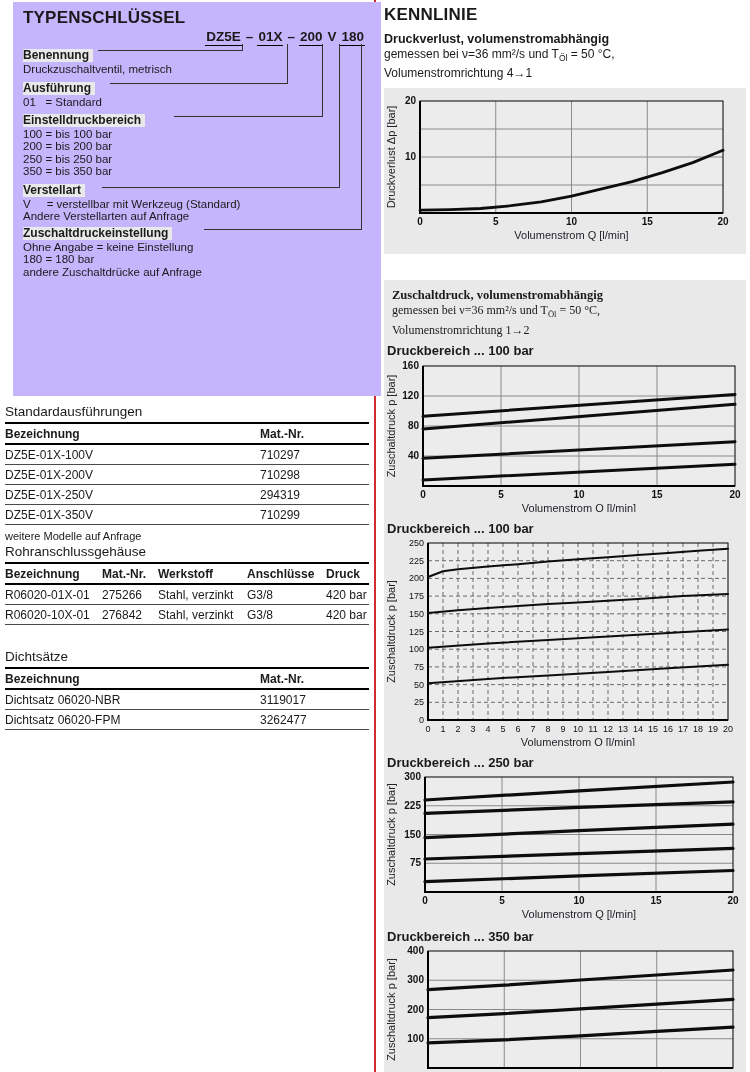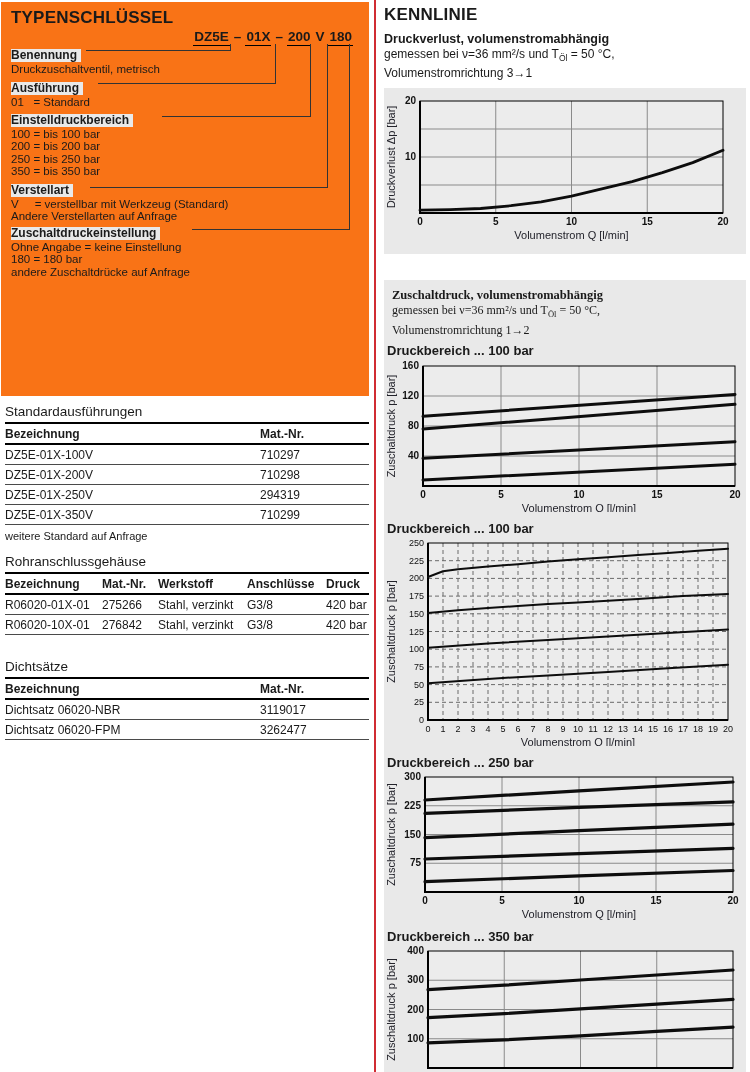--- a/index.html
+++ b/index.html
@@ -5,34 +5,34 @@
   * { box-sizing: border-box; }
   html,body { margin:0; padding:0; }
   body {
     width:750px; height:1072px; position:relative; overflow:hidden;
     background:#ffffff; color:#1a1a1a;
     font-family:"Liberation Sans", sans-serif;
   }
   .red-divider { position:absolute; left:374px; top:0; width:2px; height:1072px; background:#d02c32; }
 
   
-  .ts-box { position:absolute; left:1px; top:2px; width:368px; height:394px; background:#f97316; }
+  .ts-box { position:absolute; left:13px; top:2px; width:368px; height:394px; background:#c4b5fd; }
   .ts-title { font-size:17px; font-weight:bold; margin:0; position:absolute; left:10px; top:6px; letter-spacing:.2px; }
   .ts-code { position:absolute; top:27px; right:14px; font-weight:bold; font-size:13.5px; white-space:nowrap; }
   .code-part { margin:16px 2px; }
   .code-part.u { border-bottom:1.5px solid #000; padding:0 1px 1px; }
   .ts-leader { position:absolute; border-right:1px solid #333; border-bottom:1px solid #333; }
   .ts-sec { position:absolute; left:10px; }
   .ts-label { font-weight:bold; font-size:12px; line-height:13px; background:#e9e9e9; display:inline-block; padding-right:4px;text-align:center; }
   .ts-line { font-size:11.5px; line-height:12.3px; white-space:pre; }
 
   
   .tables-wrap { position:absolute; left:5px; top:404px; width:364px; }
   .tbl-title { font-size:13.5px; font-weight:normal; margin:0 0 3px 0; }
-  .tbl-gap1 { margin-top:12px; }
+  .tbl-gap1 { margin-top:2px; }
   .tbl-gap2 { margin-top:24px; }
   table { width:100%; border-collapse:collapse; border-top:2px solid #000; table-layout:fixed; }
   th { text-align:left; font-size:12px; padding:3px 0 2px; border-bottom:2px solid #000; }
   td { font-size:12px; padding:3px 0 2px; border-bottom:1px solid #4a4a4a; overflow:hidden; white-space:nowrap; }
   .tbl-note { font-size:11px; margin:5px 0 0 0; }
 
   
   .right-col { position:absolute; left:384px; top:0; width:362px; }
   .kl-title { font-size:17px; font-weight:bold; margin:5px 0 6px 0; letter-spacing:.2px; }
   .sec-head { font-weight:bold; font-size:12.5px; margin:0; line-height:16px; }
@@ -97,21 +97,21 @@
           <tr>
             <td>DZ5E-01X-250V</td>
             <td>294319</td>
           </tr>
           <tr>
             <td>DZ5E-01X-350V</td>
             <td>710299</td>
           </tr>
         </tbody>
       </table>
-      <p class="tbl-note">weitere Standard auf Anfrage</p>
+      <p class="tbl-note">weitere Modelle auf Anfrage</p>
       <h2 class="tbl-title tbl-gap1">Rohranschlussgehäuse</h2>
       <table>
         <colgroup>
           <col style="width: 97px;">
           <col style="width: 56px;">
           <col style="width: 89px;">
           <col style="width: 79px;">
           <col>
         </colgroup>
         <thead>
@@ -164,21 +164,21 @@
         </tbody>
       </table>
     </section>
 
   <aside class="right-col">
     <h1 class="kl-title">KENNLINIE</h1>
 
     <div class="sec-text" id="sec0-text">
         <p class="sec-head">Druckverlust, volumenstromabhängig</p>
         <p class="sec-line"><span>gemessen bei ν=36 mm²/s und T</span><sub>Öl</sub><span> = 50 °C,</span></p>
-        <p class="sec-line">Volumenstromrichtung 3→1</p>
+        <p class="sec-line">Volumenstromrichtung 4→1</p>
       </div>
 
     <div class="panel panel1">
       <svg class="chart" width="362" height="158" viewBox="0 0 362 158">
           <rect x="36" y="8" width="303" height="112" fill="#ececec"></rect>
           <line x1="111.75" y1="8" x2="111.75" y2="120" stroke="#8a8a8a" stroke-width="1" stroke-dasharray="none"></line>
           <line x1="187.5" y1="8" x2="187.5" y2="120" stroke="#8a8a8a" stroke-width="1" stroke-dasharray="none"></line>
           <line x1="263.25" y1="8" x2="263.25" y2="120" stroke="#8a8a8a" stroke-width="1" stroke-dasharray="none"></line>
           <line x1="36" y1="92" x2="339" y2="92" stroke="#8a8a8a" stroke-width="1" stroke-dasharray="none"></line>
           <line x1="36" y1="64" x2="339" y2="64" stroke="#8a8a8a" stroke-width="1" stroke-dasharray="none"></line>

